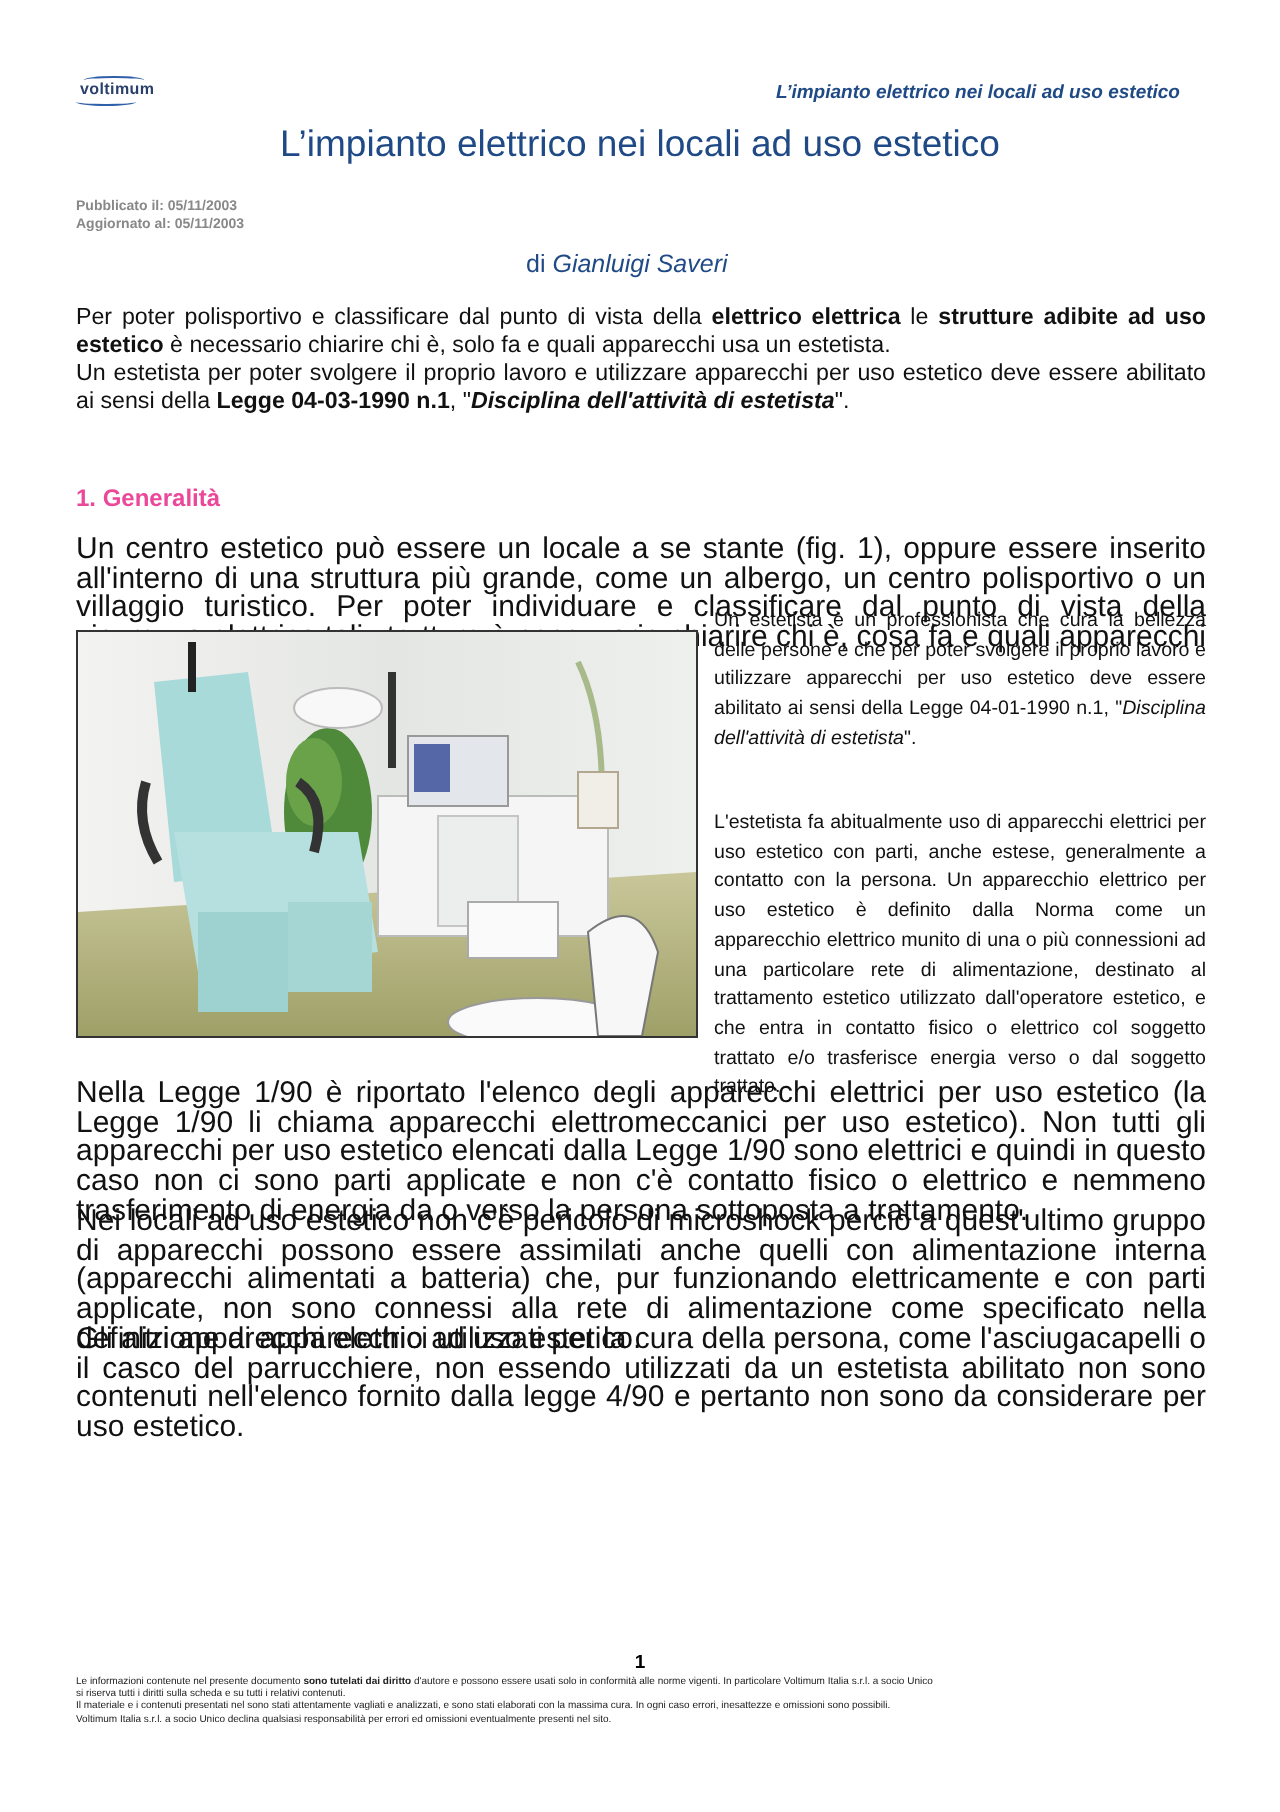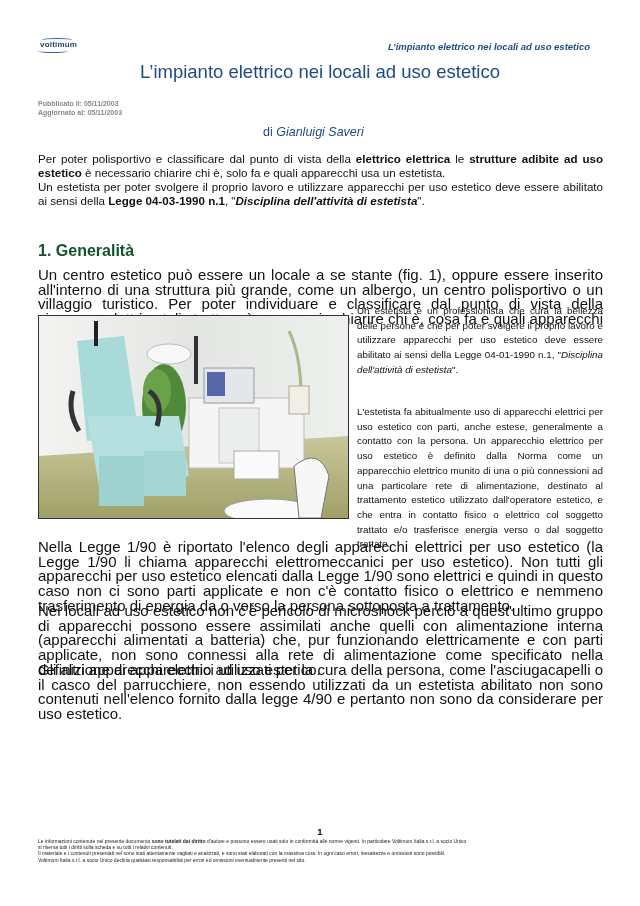--- a/index.html
+++ b/index.html
@@ -8,21 +8,21 @@
   .logo { left:38px; top:38px; width:42px; height:16px; }
   .logo-text { font-size:8px; color:#2a3f6a; letter-spacing:0.2px; font-family:"Liberation Sans", sans-serif; position:absolute; left:2px; top:2px;font-weight:bold; }
   .logo-swoosh-top { position:absolute; left:4px; top:0px; width:30px; height:3px; border-top:1.5px solid #2f5fa8; border-radius:50% 50% 0 0; }
   .logo-swoosh-bot { position:absolute; left:0px; top:11px; width:30px; height:3px; border-bottom:1.5px solid #2f5fa8; border-radius:0 0 50% 50%; }
   .running-head { right:50px; top:41px; font-size:9.5px; font-weight:bold; color:#1f4a86; font-style:italic; }
   .main-title { left:0; width:640px; top:61px; text-align:center; font-size:18.5px; color:#1f4a86; }
   .meta { left:38px; top:99px; font-size:7px; color:#888; line-height:9px; font-weight:bold; }
   .author { left:263px; top:97px; font-size:12.5px; color:#1f4a86; font-weight:normal;margin-top:28px; }
   .author em { font-style:italic; }
   .intro { left:38px; top:152px; width:565px; font-size:11.6px; line-height:14px; text-align:justify; color:#111; }
-  .section-heading { left:38px; top:242px; font-size:16px; color:#14532d; font-weight:bold; }
+  .section-heading { left:38px; top:242px; font-size:12px; color:#ec4899; font-weight:bold; }
   .para { left:38px; width:565px; font-size:15px; line-height:14.7px; text-align:justify; color:#111; }
   .sidecol { left:357px; width:246px; font-size:9.8px; line-height:14.7px; text-align:justify; color:#111; }
   .photo { left:38px; top:315px; width:309px; height:202px; border:1px solid #333; overflow:hidden; background:#eef0ee; }
   .page-number { left:0; width:640px; top:826px; text-align:center; font-size:9.5px; font-weight:bold; }
   .footer { left:38px; top:838px; width:570px; font-size:5px; line-height:6.2px; color:#222; }
 </style>
 </head>
 <body>
 
 <div class="abs logo">

